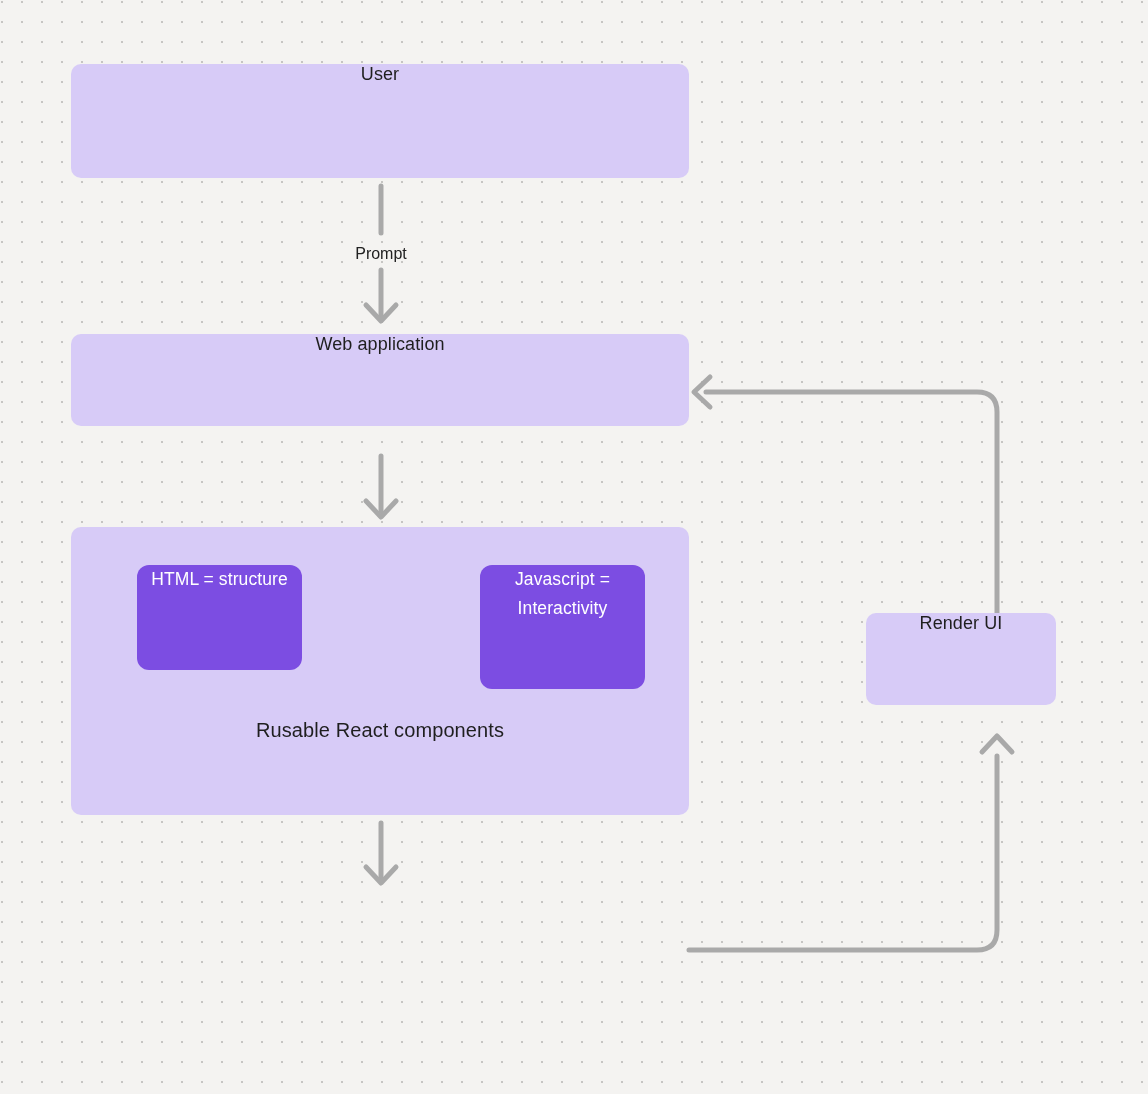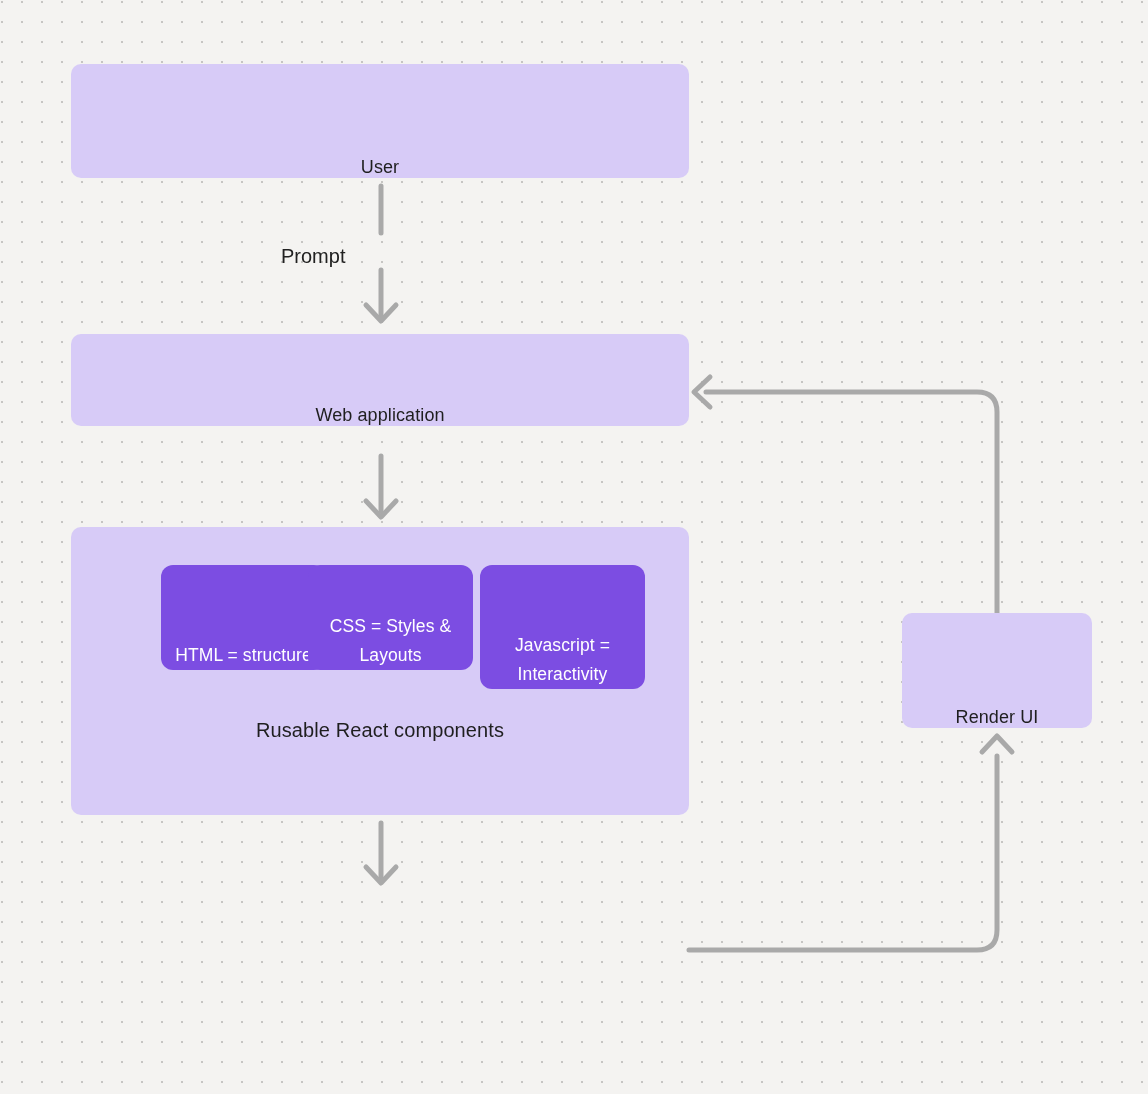--- a/index.html
+++ b/index.html
@@ -20,55 +20,55 @@
     position:relative;
     width:1148px;height:1094px;
     background-color:var(--canvas-bg);
     background-image:radial-gradient(circle,var(--grid-dot) 1.3px,transparent 1.45px);
     background-size:20px 20px;
     background-position:-8px -8px;
     overflow:hidden;
   }
   .node{
     position:absolute;
-    display:flex;align-items:flex-end;justify-content:center;
+    display:flex;align-items:flex-start;justify-content:center;
     text-align:center;
     color:var(--node-text);
     font-size:18px;font-weight:500;
     letter-spacing:.1px;
   }
   .node.light{
     background:var(--node-fill-light);
     border-radius:10px;
   }
   .node.accent{
     background:var(--node-fill-accent);
     color:var(--accent-text);
     border-radius:12px;
     font-size:17.5px;
     line-height:29px;
     padding:0 10px;
   }
   .node-user{left:71px;top:64px;width:618px;height:114px;}
   .node-webapp{left:71px;top:334px;width:618px;height:92px;}
   .node-group{left:71px;top:527px;width:618px;height:288px;}
-  .node-html{left:137px;top:565px;width:145px;height:105px;margin-left:24px;}
+  .node-html{left:137px;top:565px;width:145px;height:105px;}
   .node-css{left:308px;top:565px;width:145px;height:105px;}
   .node-js{left:480px;top:565px;width:145px;height:124px;}
   .group-label{
     position:absolute;left:71px;top:719px;width:618px;
     text-align:center;color:var(--node-text);
     font-size:20px;font-weight:500;letter-spacing:.1px;
   }
   .node-vite{left:71px;top:893px;width:618px;height:115px;}
-  .node-render{left:902px;top:613px;width:190px;height:115px;}
+  .node-render{left:866px;top:613px;width:190px;height:92px;}
   .edge-label{
     position:absolute;left:281px;top:245px;width:200px;
-    text-align:left;color:#212121;
-    font-size:20px;font-weight:500;
+    text-align:center;color:#212121;
+    font-size:16px;font-weight:500;
   }
   svg.connectors{
     position:absolute;left:0;top:0;width:1148px;height:1094px;
     pointer-events:none;
   }
   svg.connectors path,svg.connectors polyline{
     fill:none;
     stroke:var(--connector);
     stroke-width:5;
     stroke-linecap:round;
@@ -112,23 +112,20 @@
 
   <div class="node light node-webapp">
     <span>Web application</span>
   </div>
 
   <div class="node light node-group"></div>
 
   <div class="node accent node-html">
     <span>HTML = structure</span>
   </div>
-  <div class="node accent node-css">
-    <span>CSS = Styles &amp; Layouts</span>
-  </div>
   <div class="node accent node-js">
     <span>Javascript = Interactivity</span>
   </div>
 
   <div class="group-label">Rusable React components</div>
 
 
   <div class="node light node-render">
     <span>Render UI</span>
   </div>

